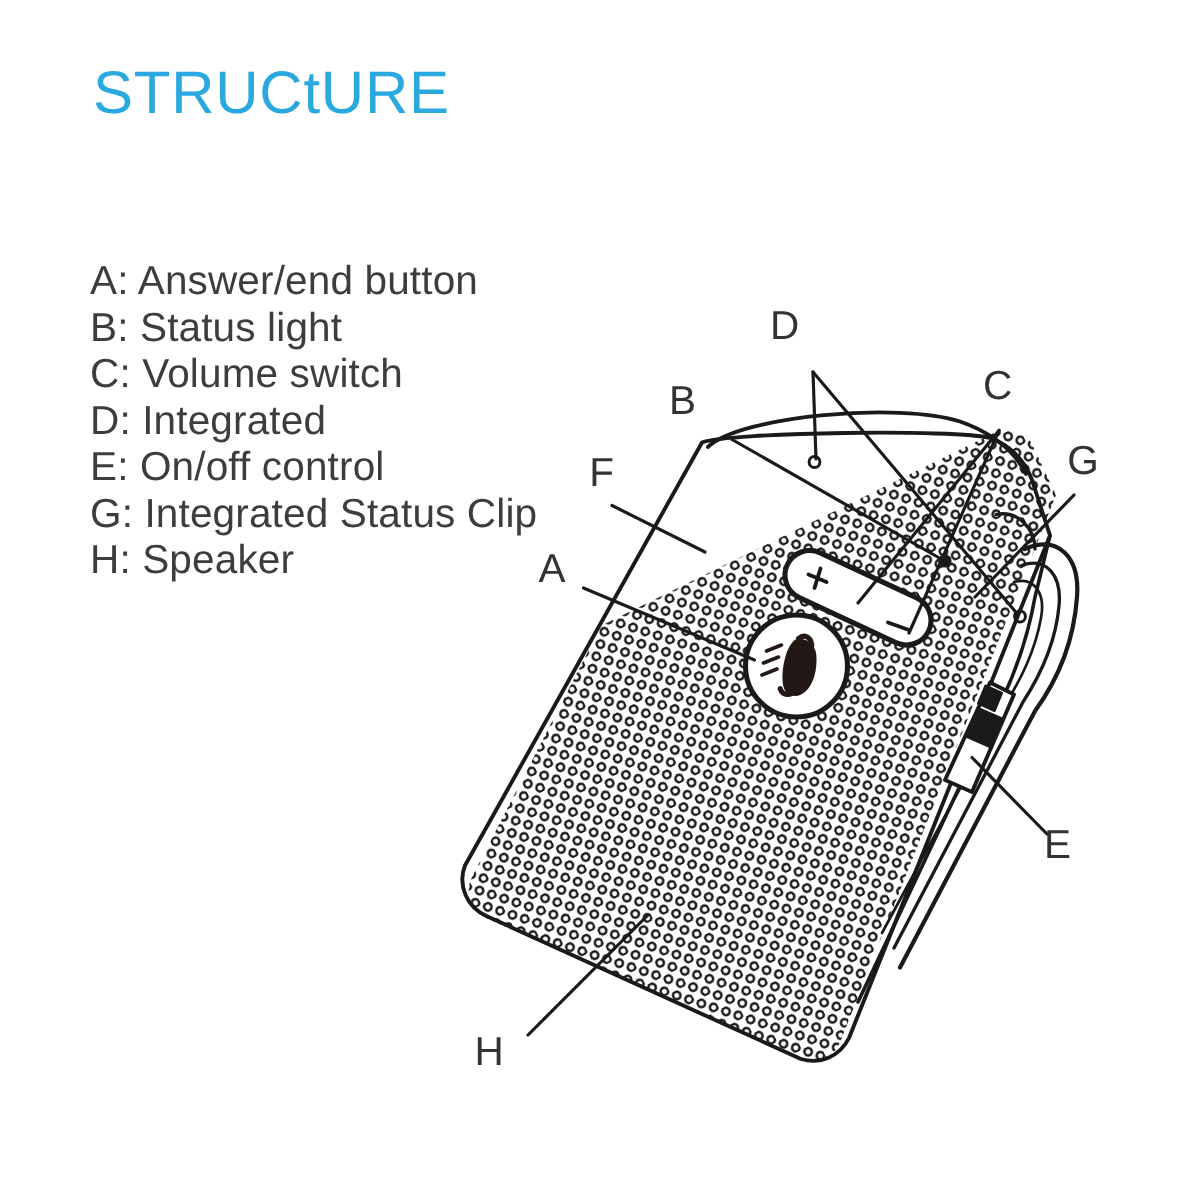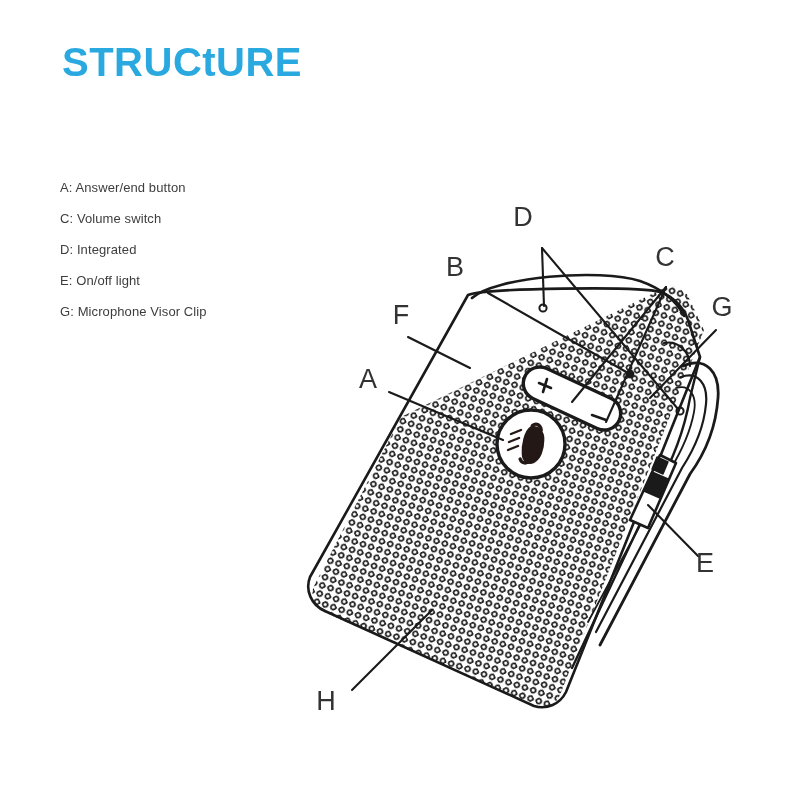--- a/index.html
+++ b/index.html
@@ -22,35 +22,35 @@
     height: 800px;
     background: #ffffff;
   }
 
   
   #title {
     position: absolute;
     left: 62px;
     top: 42px;
     font-size: 40px;
-    font-weight: bold;
+    font-weight: normal;
     letter-spacing: 0.5px;
     color: #29a9e0;
     line-height: 1;
     white-space: nowrap;
   }
 
   
   #legend {
     position: absolute;
     left: 60px;
     top: 172px;
     width: 300px;
     color: #3d3d3d;
-    font-size: 13px;
+    font-size: 27px;
     line-height: 31px;
   }
   .legend-item {
     white-space: pre-wrap;
     letter-spacing: 0.1px;
   }
 
   
   #diagram {
     position: absolute;
@@ -73,24 +73,26 @@
 </style>
 </head>
 <body>
 
 <div id="page">
 
   <div id="title">STRUCtURE</div>
 
   <div id="legend">
     <div class="legend-item">A: Answer/end button</div>
+    <div class="legend-item">B: Status light</div>
     <div class="legend-item">C: Volume switch</div>
     <div class="legend-item">D: Integrated</div>
-    <div class="legend-item">E: On/off light</div>
-    <div class="legend-item">G: Microphone Visor Clip</div>
+    <div class="legend-item">E: On/off control</div>
+    <div class="legend-item">G: Integrated Status Clip</div>
+    <div class="legend-item">H: Speaker</div>
   </div>
 
   <div id="diagram">
     <svg viewBox="0 0 800 800" xmlns="http://www.w3.org/2000/svg">
       <defs>
 
         <pattern id="grillePattern" width="12.2" height="12.2" patternUnits="userSpaceOnUse" patternTransform="rotate(-27 0 0)">
           <circle cx="3.1" cy="3.1" r="2.5" fill="none" stroke="#1a1a1a" stroke-width="1.7"></circle>
           <circle cx="9.2" cy="9.2" r="2.5" fill="none" stroke="#1a1a1a" stroke-width="1.7"></circle>
         </pattern>

